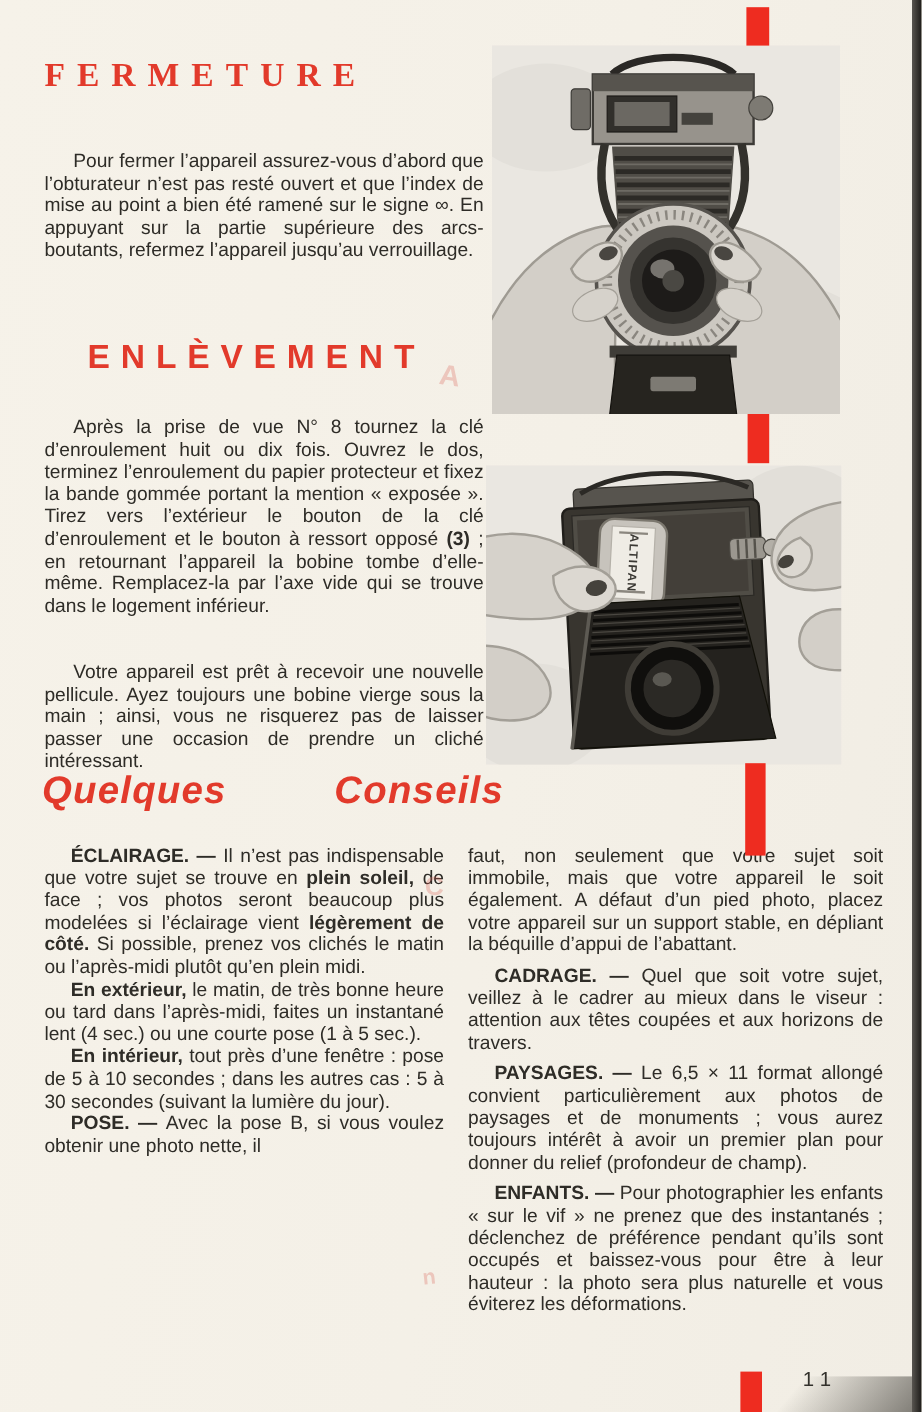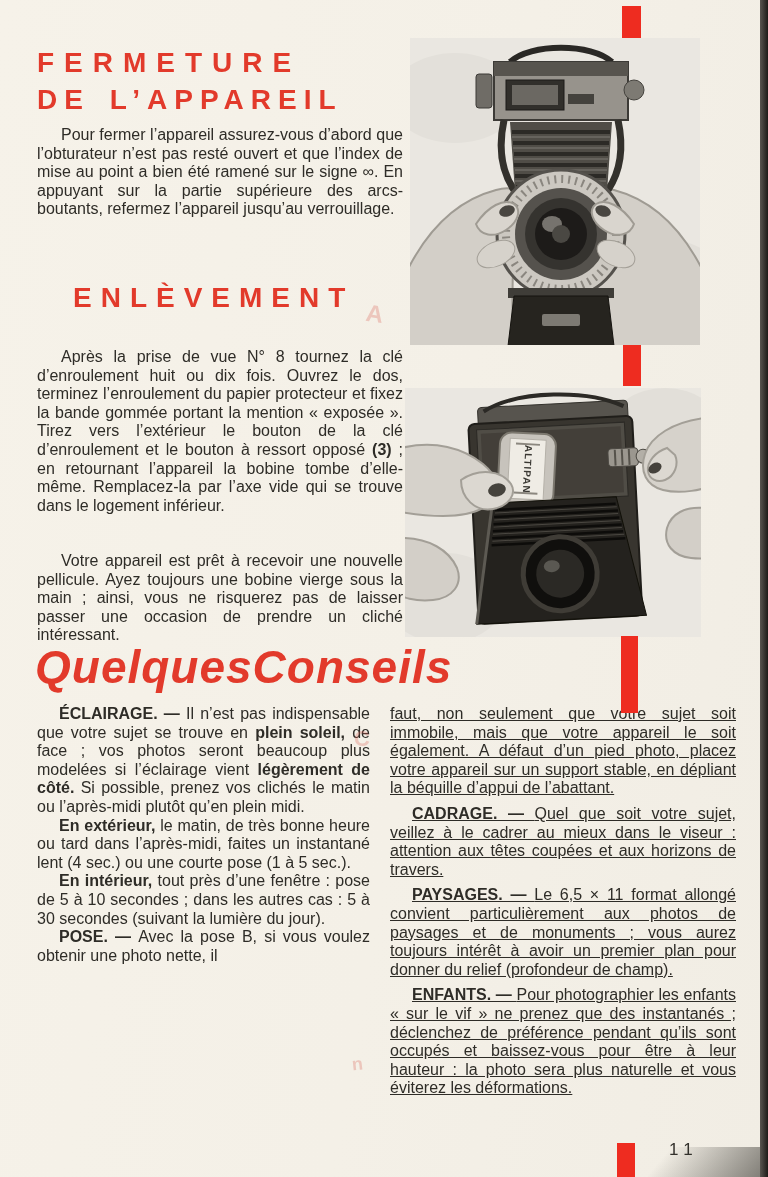--- a/index.html
+++ b/index.html
@@ -8,48 +8,48 @@
     background:linear-gradient(100deg,#f6f2e9 0%,#f4f0e7 55%,#f1ede4 100%);
     font-family:"Liberation Sans",sans-serif;color:#2e2c27;
   }
   
   .sec-heading{
     position:absolute;left:37px;margin:0;color:#e23a2b;font-weight:bold;
     font-size:28px;line-height:37px;
   }
   #sec1-heading{top:44px;}
   #sec2-heading{top:279px;}
-  .hl-sp1{letter-spacing:10px;}
+  .hl-sp1{letter-spacing:10px;font-family:Liberation Serif, serif;}
   .hl-sp2{letter-spacing:7px;word-spacing:5px;}
   .hl-sp3{letter-spacing:9px;margin-left:36px;}
   .hl-sp4{letter-spacing:6px;word-spacing:17px;}
   
   .para{
     position:absolute;left:37px;width:366px;margin:0;
     font-size:16px;line-height:18.6px;text-align:justify;text-indent:24px;
     hyphens:auto;-webkit-hyphens:auto;
   }
   #para-fermeture{top:126px;}
   #para-bobine-1{top:348px;}
   #para-bobine-2{top:540px;margin-top:12px;}
   .b{font-weight:bold;}
   
   .conseils-heading{
     position:absolute;left:35px;top:640px;width:385px;margin:0;
     display:flex;justify-content:space-between;
-    color:#e23a2b;font-size:46px;font-weight:bold;font-style:italic;letter-spacing:1px;
+    color:#e23a2b;font-size:32px;font-weight:bold;font-style:italic;letter-spacing:1px;
   }
   
   .col{
     position:absolute;top:705px;font-size:16px;line-height:18.6px;
     text-align:justify;hyphens:auto;-webkit-hyphens:auto;
   }
   .col p{margin:0;text-indent:22px;}
   #col-left{left:37px;width:333px;}
-  #col-right{left:390px;width:346px;text-decoration:underline;}
+  #col-right{left:390px;width:346px;}
   #col-right p:first-child{text-indent:0;}
   #col-right p + p{margin-top:7px;}
   
   .photo{
     position:absolute;background:#eae7e1;
     box-shadow:inset 0 0 0 2px rgba(70,66,60,.28), inset 0 0 16px rgba(70,66,60,.18);
   }
   #photo-closing-camera{left:410px;top:38px;width:290px;height:307px;}
   #photo-removing-spool{left:405px;top:388px;width:296px;height:249px;}
   .photo svg{display:block;width:100%;height:100%;}
@@ -76,21 +76,21 @@
   .bleed{position:absolute;color:rgba(214,88,78,.28);font-weight:bold;}
   #bleed-1{left:366px;top:300px;font-size:24px;transform:rotate(8deg);}
   #bleed-2{left:354px;top:726px;font-size:22px;}
   #bleed-3{left:352px;top:1054px;font-size:18px;transform:rotate(-6deg);}
 </style>
 </head>
 <body>
 
 <div class="page">
 
-  <h2 class="sec-heading" id="sec1-heading"><span class="hl-sp1">FERMETURE</span><br><span class="hl-sp2">DE L’APPAREIL</span></h2>
+  <h2 class="sec-heading" id="sec1-heading"><span class="hl-sp1">FERMETURE</span><br></h2>
 
   <p class="para" id="para-fermeture"><span>Pour fermer l’appareil assurez-vous d’abord que l’obturateur n’est pas resté ouvert et que l’index de mise au point a bien été ramené sur le signe ∞. En appuyant sur la partie supérieure des arcs-boutants, refermez l’appareil jusqu’au verrouillage.</span></p>
 
   <h2 class="sec-heading" id="sec2-heading"><span class="hl-sp3">ENLÈVEMENT</span><br></h2>
 
   <p class="para" id="para-bobine-1"><span>Après la prise de vue N° 8 tournez la clé d’enroulement huit ou dix fois. Ouvrez le dos, terminez l’enroulement du papier protecteur et fixez la bande gommée portant la mention « exposée ». Tirez vers l’extérieur le bouton de la clé d’enroulement et le bouton à ressort opposé </span><span class="b">(3)</span><span> ; en retournant l’appareil la bobine tombe d’elle-même. Remplacez-la par l’axe vide qui se trouve dans le logement inférieur.</span></p>
   <p class="para" id="para-bobine-2"><span>Votre appareil est prêt à recevoir une nouvelle pellicule. Ayez toujours une bobine vierge sous la main ; ainsi, vous ne risquerez pas de laisser passer une occasion de prendre un cliché intéressant.</span></p>
 
   <h1 class="conseils-heading">
       <span>Quelques</span>

